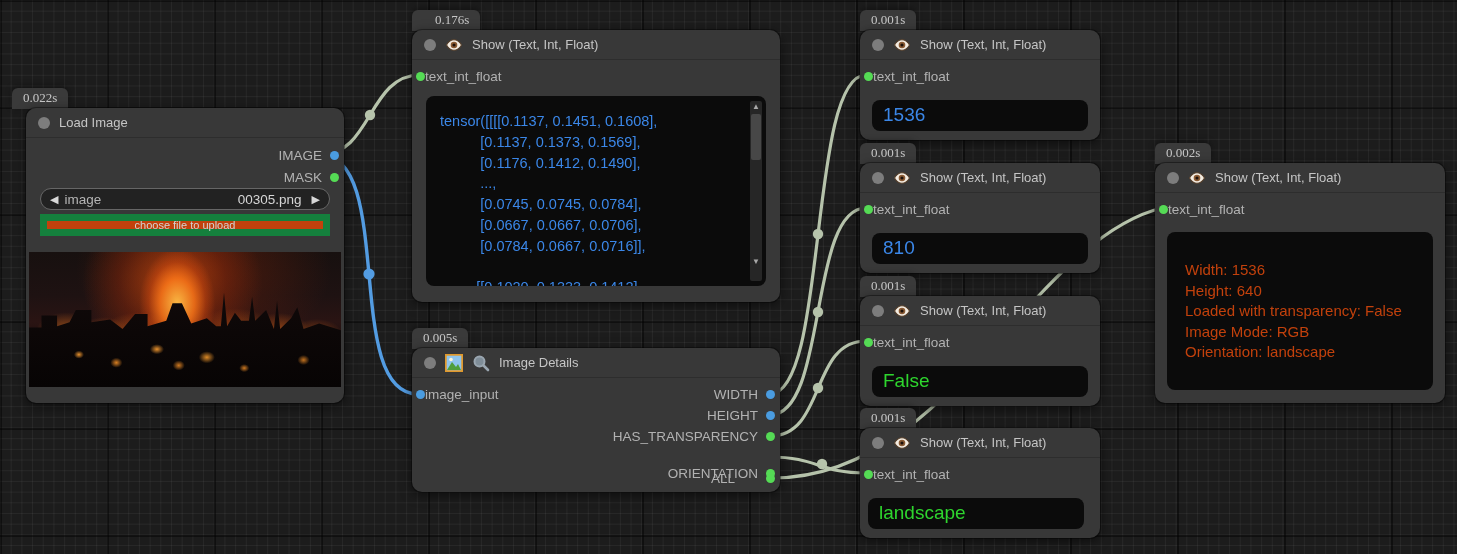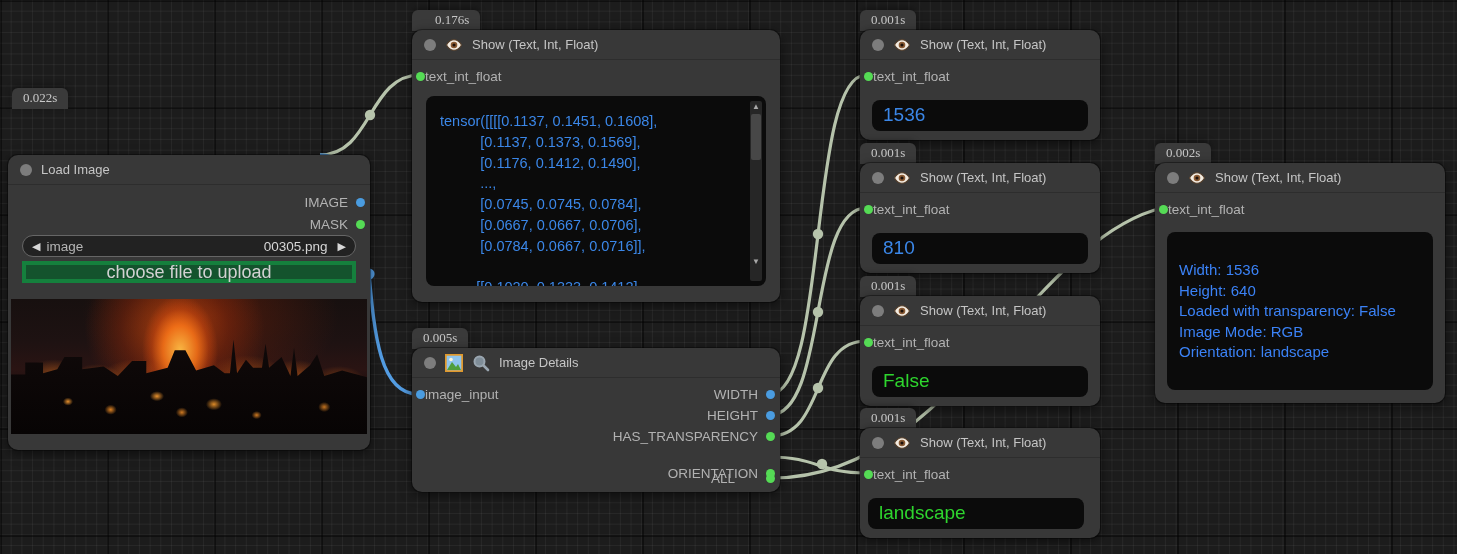--- a/index.html
+++ b/index.html
@@ -60,21 +60,21 @@
   .c-blue { color:#3b87e8; }
   .c-green { color:#2ed52e; }
   pre.tensor {
     font-family:"Liberation Sans", sans-serif;
     font-size:14.5px; line-height:20.8px;
     padding:15px 0 0 14px; color:#3b87e8; white-space:pre;
   }
   pre.details {
     font-family:"Liberation Sans", sans-serif;
     font-size:15px; line-height:20.5px;
-    padding:28px 0 0 12px; color:#3b82f6; white-space:pre;
+    padding:28px 0 0 18px; color:#c2410c; white-space:pre;
   }
   .sbar {
     position:absolute; right:4px; top:5px; bottom:5px; width:12px;
     background:#262626; border-radius:2px; z-index:3;
   }
   .sbar .arr { position:absolute; left:0; width:12px; text-align:center; font-size:8px; color:#a8a8a8; line-height:10px; }
   .sbar .arr.up { top:1px; }
   .sbar .arr.dn { bottom:14px; }
   .sbar .thumb { position:absolute; left:1px; top:13px; width:10px; height:46px; background:#474747; border-radius:2px; }
 
@@ -82,23 +82,23 @@
     position:absolute; left:14px; right:14px; height:22px;
     background:#222222; border:1px solid #666; border-radius:11px;
     display:flex; align-items:center; font-size:13.5px; color:#b5b5b5;
     padding:0 9px;
   }
   .combo .arrow { font-size:11px; color:#d8d8d8; }
   .combo .cname { margin-left:6px; }
   .combo .cval { margin-left:auto; margin-right:10px; color:#d6d6d6; }
   .btn {
     position:absolute; left:14px; right:14px; height:22px;
-    background:#14532d; border:4px solid #15803d;
+    background:#c2410c; border:7px solid #15803d;
     display:flex; align-items:center; justify-content:center;
-    font-size:18px; color:#d2d2d2;
+    font-size:11px; color:#d2d2d2;
   }
   .preview {
     position:absolute; left:3px; right:3px; top:144px; height:135px;
     background:
       radial-gradient(38px 55px at 47.5% 38%, rgba(255,190,70,0.95), rgba(255,120,25,0.8) 45%, rgba(230,80,15,0.35) 75%, transparent 100%),
       radial-gradient(90px 80px at 46% 22%, rgba(225,85,15,0.65), rgba(160,45,10,0.35) 60%, transparent 100%),
       radial-gradient(160px 110px at 56% 12%, rgba(120,35,10,0.55), transparent 80%),
       radial-gradient(30px 18px at 12% 58%, rgba(255,130,30,0.5), transparent 100%),
       radial-gradient(26px 16px at 24% 60%, rgba(255,120,25,0.45), transparent 100%),
       radial-gradient(34px 18px at 35% 58%, rgba(255,130,30,0.5), transparent 100%),
@@ -137,21 +137,21 @@
     <circle class="wdot" cx="370" cy="115" r="5.2"></circle>
     <circle class="wdot img" cx="369" cy="274" r="5.6"></circle>
     <circle class="wdot" cx="818" cy="234" r="5.2"></circle>
     <circle class="wdot" cx="818" cy="312" r="5.2"></circle>
     <circle class="wdot" cx="818" cy="388" r="5.2"></circle>
     <circle class="wdot" cx="822" cy="464" r="5.2"></circle>
     <circle class="wdot" cx="984" cy="356" r="5.2"></circle>
   </svg>
 
   <div class="badge" style="left:12px; top:88px;">0.022s</div>
-  <div class="node" style="left:8px; top:108px; width:362px; height:295px;margin-top:47px;">
+  <div class="node" style="left:26px; top:108px; width:318px; height:295px;">
     <div class="hdr">
       <div class="cdot"></div>
       <div class="title">Load Image</div>
     </div>
     <div class="slot out" style="top:38px;">
       <span>IMAGE</span>
       <span class="sdot blue"></span>
     </div>
     <div class="slot out" style="top:60px;">
       <span>MASK</span>

